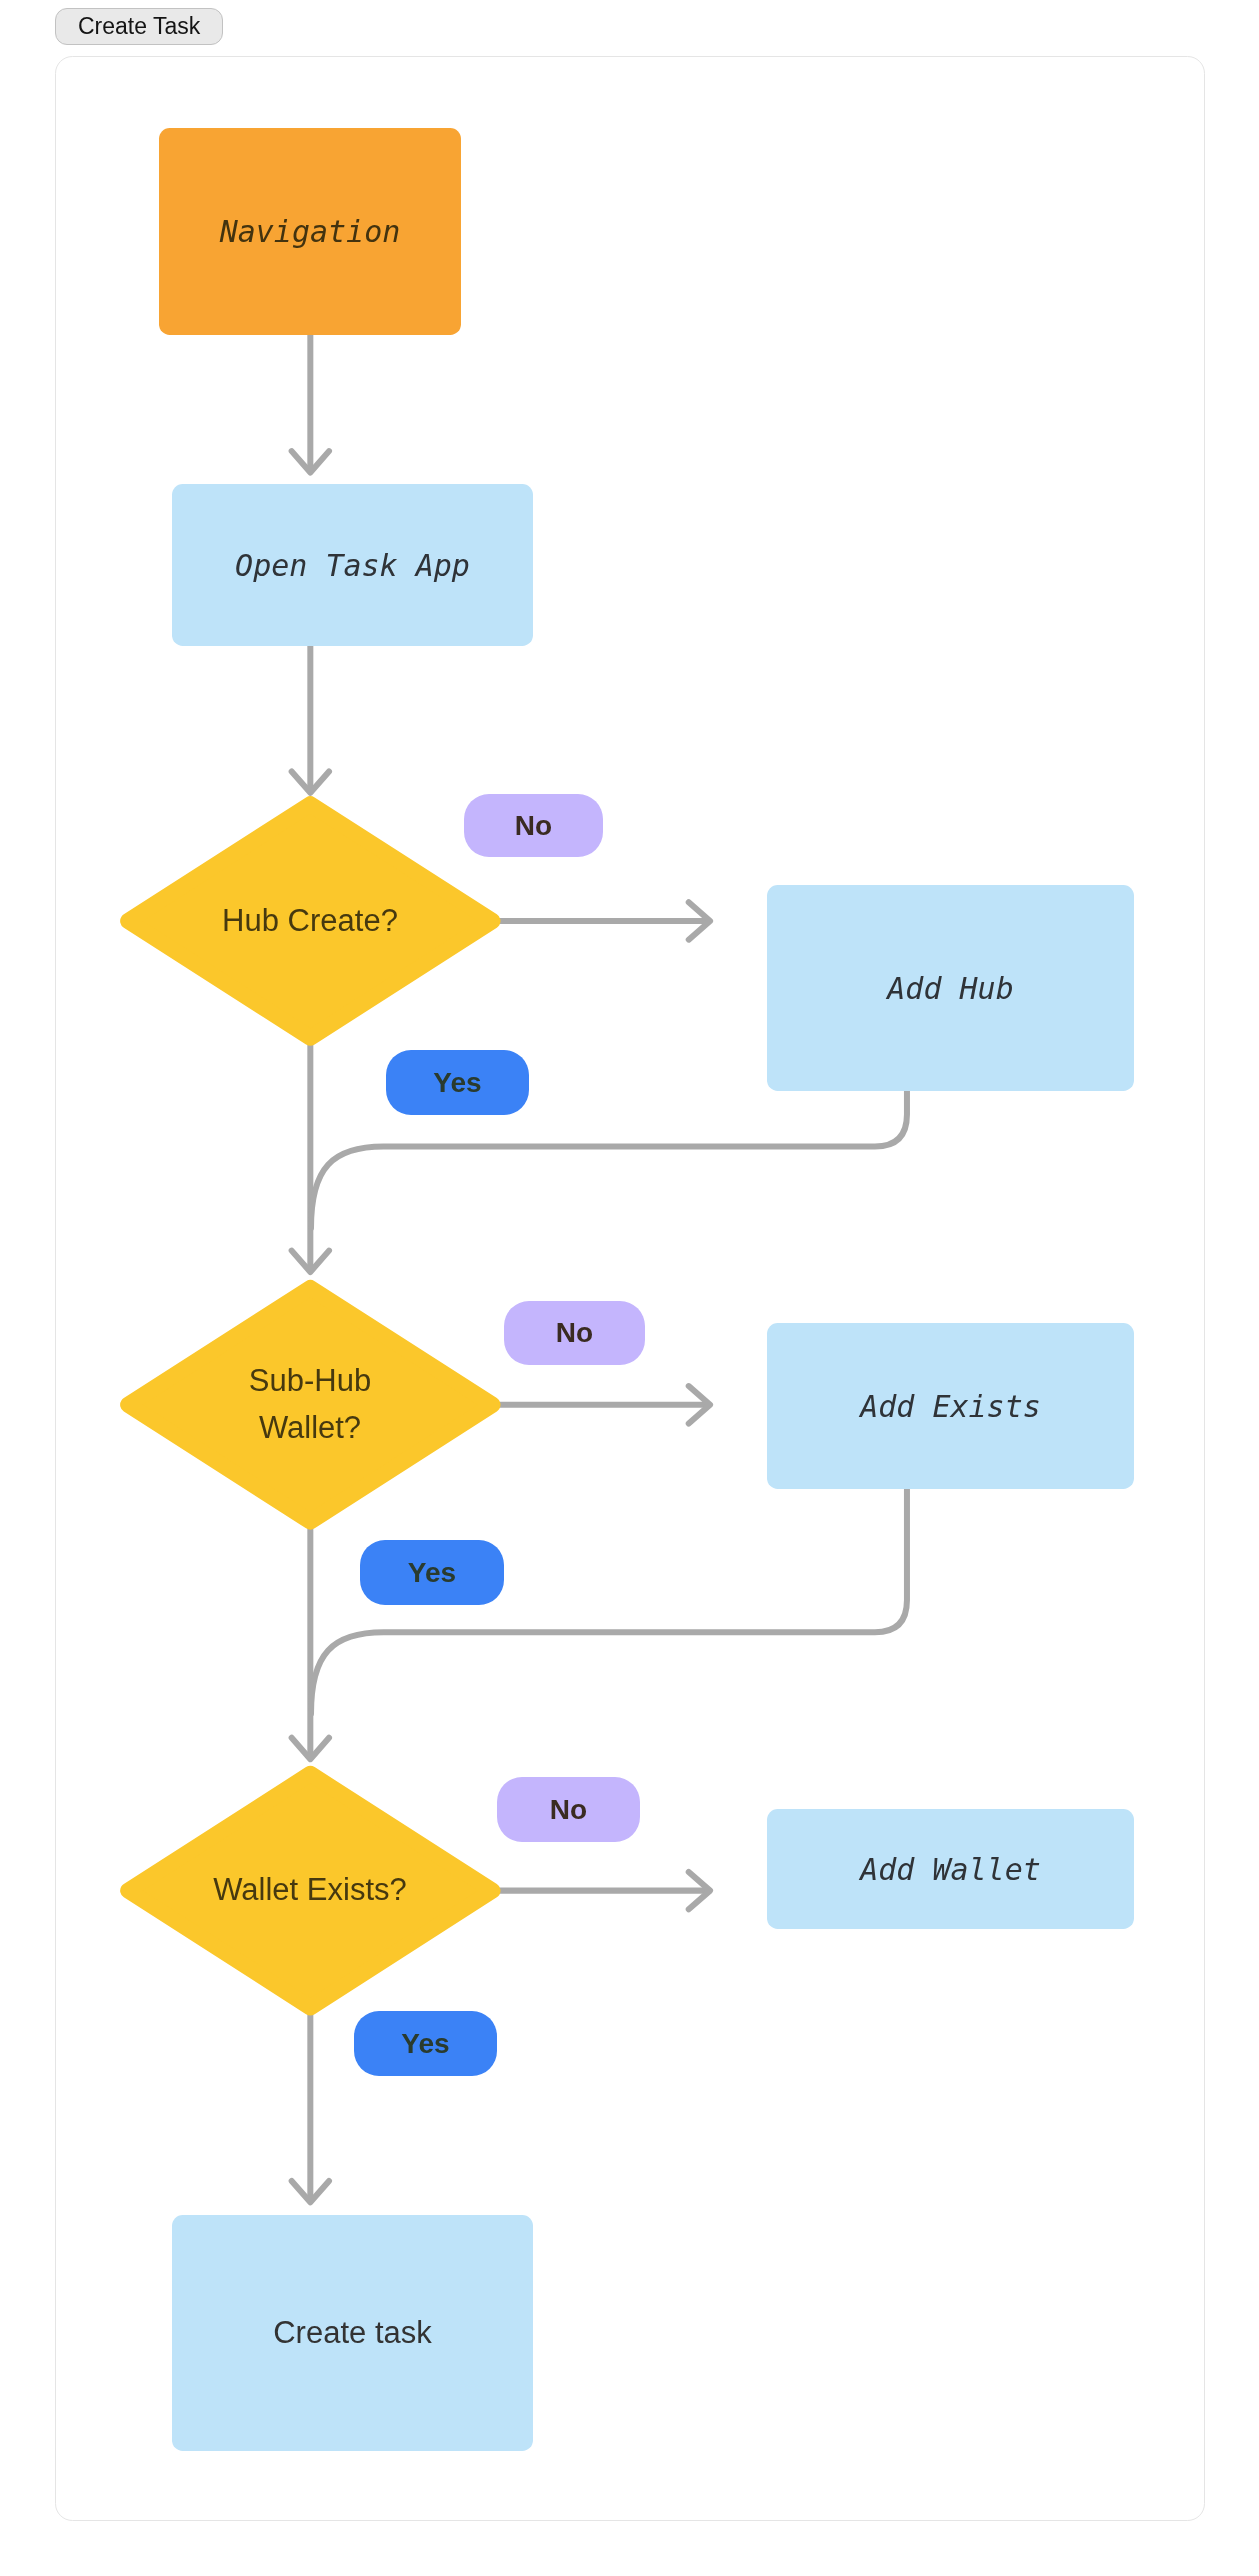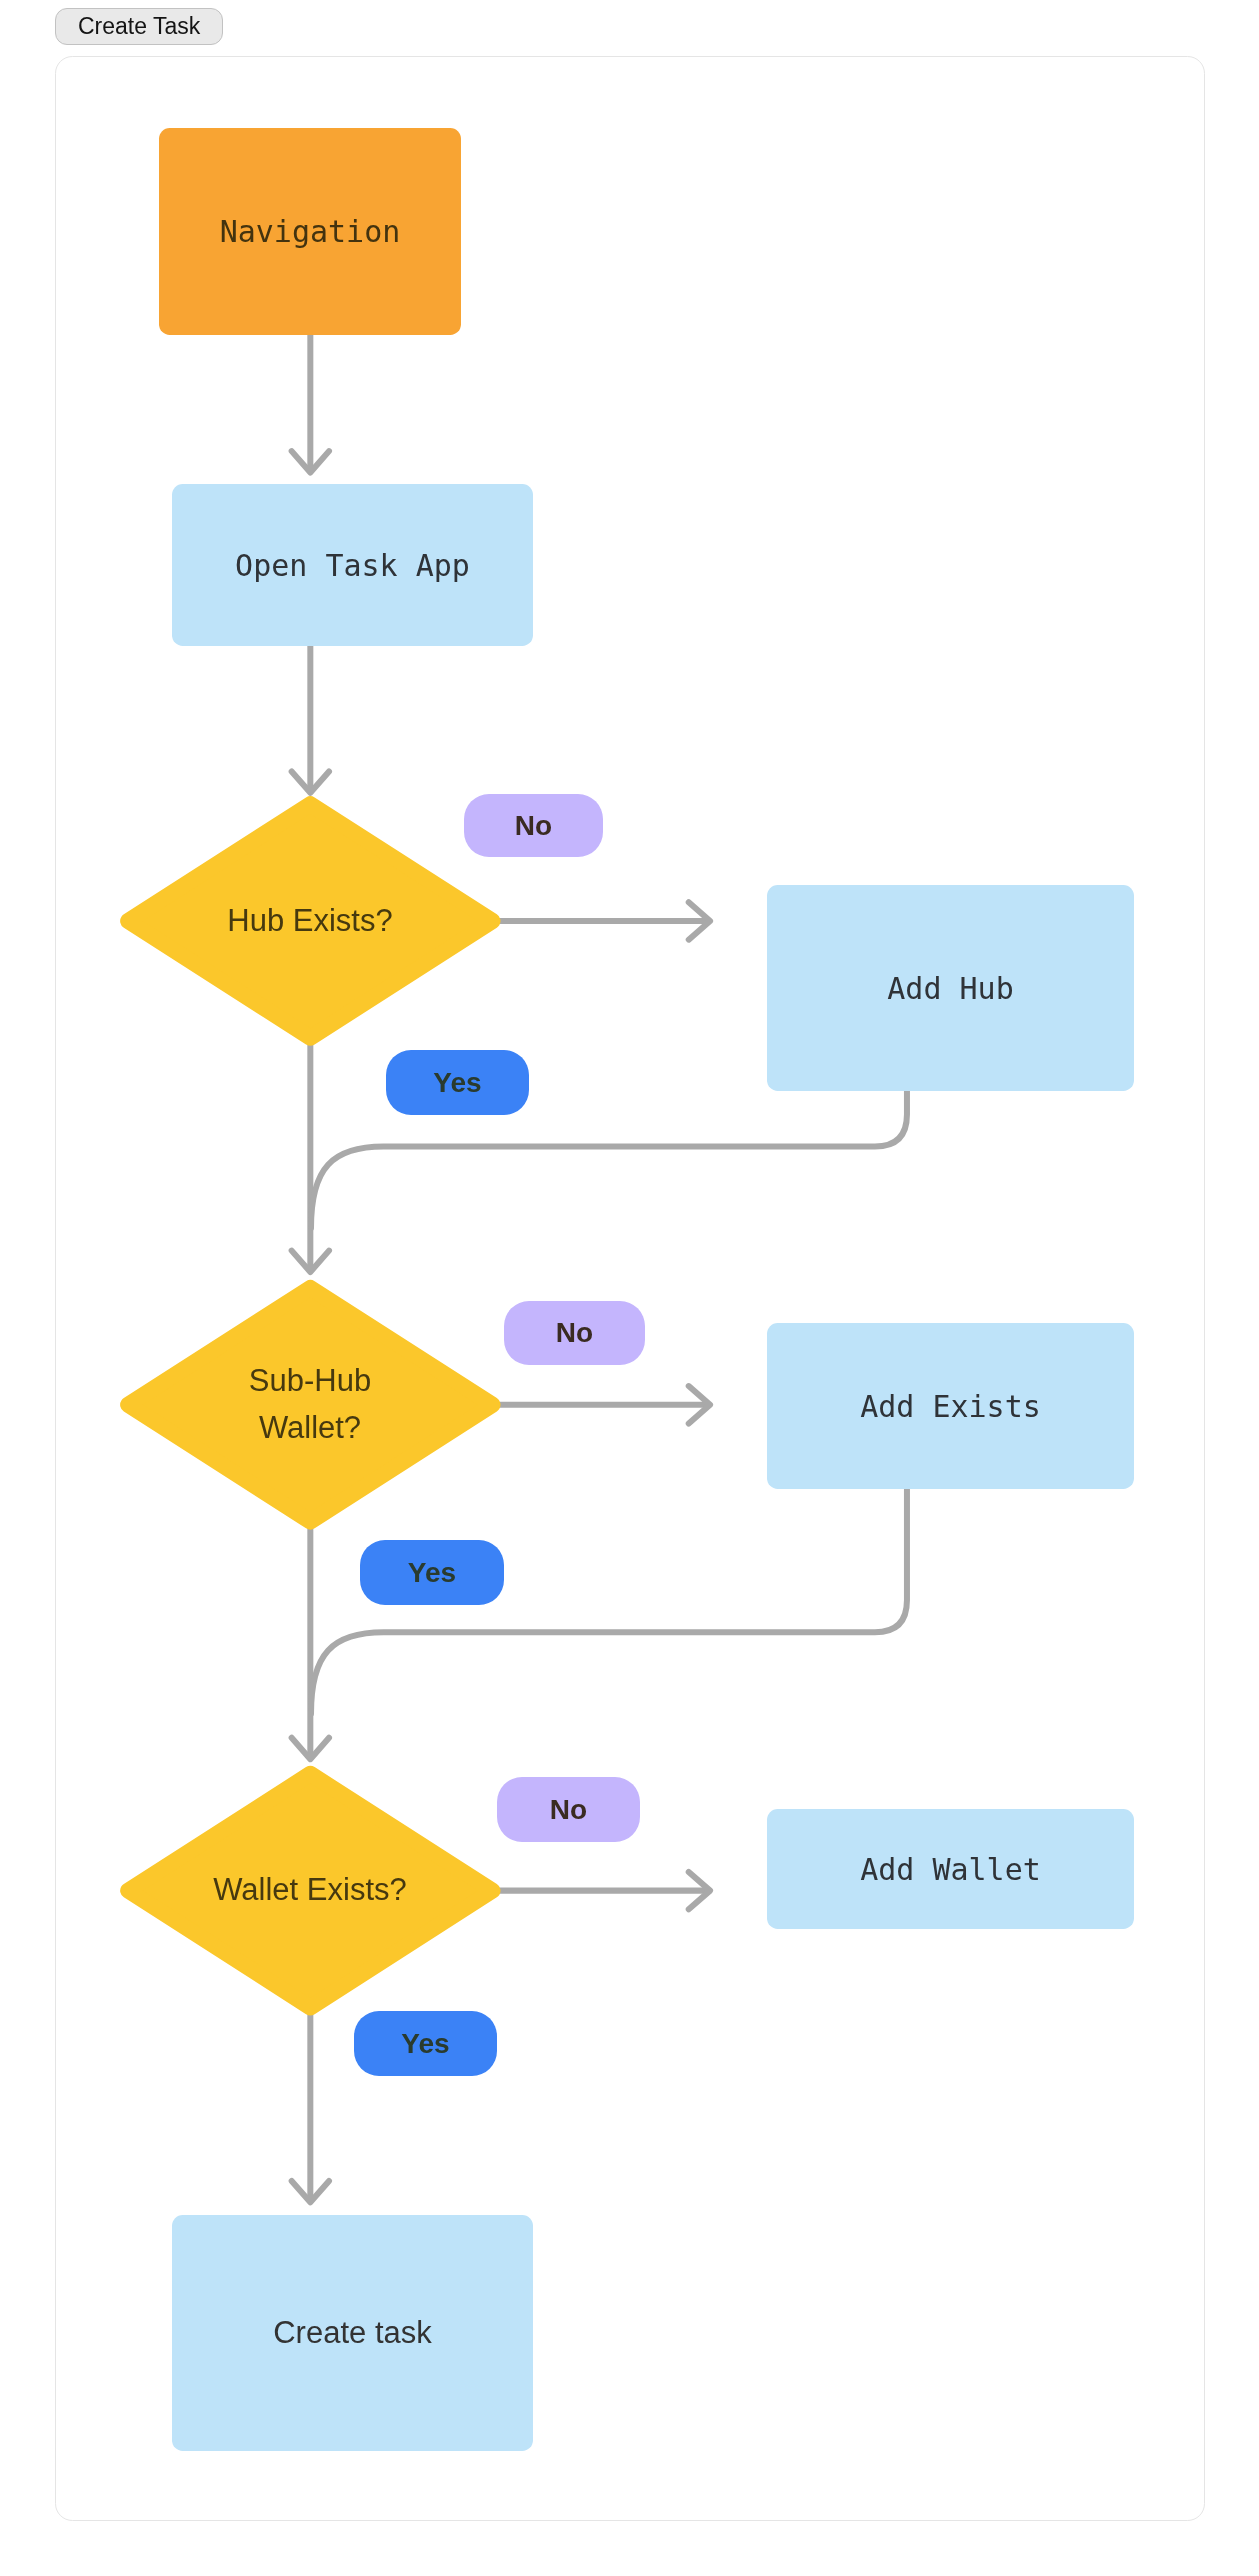--- a/index.html
+++ b/index.html
@@ -20,21 +20,21 @@
   .edges-svg{position:absolute;left:0;top:0;width:1260px;height:2576px;}
   .edge{stroke:#A9A9A9;stroke-width:9;fill:none;stroke-linecap:round;stroke-linejoin:round;}
   .diamond{fill:#FBC72B;stroke:#FBC72B;stroke-width:24;stroke-linejoin:round;}
   .node{
     position:absolute;display:flex;align-items:center;justify-content:center;
     box-sizing:border-box;text-align:center;
   }
   .rect{border-radius:10.7px;}
   .blue{background:#BEE3F9;margin-left:44px;}
   .orange{background:#F8A433;}
-  .mono-label{font-family:"DejaVu Sans Mono",monospace;font-size:30px;font-weight:500;color:#2F3338;}
+  .mono-label{font-family:"DejaVu Sans Mono",monospace;font-size:30px;font-weight:500;color:#2F3338;font-style:italic;}
   .orange .mono-label{color:#43330F;}
   .sans-label{font-family:"Liberation Sans",sans-serif;font-size:31px;color:#333333;}
   .diamond-label{
     position:absolute;width:200px;height:107px;display:flex;align-items:center;justify-content:center;
     text-align:center;font-size:31px;line-height:1.5;color:#46390F;font-weight:500;
   }
   .pill{
     position:absolute;border-radius:25px;display:flex;align-items:center;justify-content:center;
     font-size:28px;font-weight:600;
   }
@@ -104,21 +104,21 @@
 </div>
 
 <div class="node rect blue" style="left:723px;top:1809px;width:367px;height:120px;">
   <span class="mono-label">Add Wallet</span>
 </div>
 
 <div class="node rect blue" style="left:128px;top:2215px;width:361px;height:236px;">
   <span class="sans-label">Create task</span>
 </div>
 
-<div class="diamond-label" style="left:210px;top:868px;">Hub Exists?</div>
+<div class="diamond-label" style="left:210px;top:868px;">Hub Create?</div>
 <div class="diamond-label" style="left:210px;top:1351px;">Sub-Hub Wallet?</div>
 <div class="diamond-label" style="left:210px;top:1837px;">Wallet Exists?</div>
 
 <div class="pill pill-no" style="left:464px;top:794px;width:139px;height:63px;">No</div>
 <div class="pill pill-yes" style="left:386px;top:1050px;width:143px;height:65px;">Yes</div>
 
 <div class="pill pill-no" style="left:504px;top:1301px;width:141px;height:64px;">No</div>
 <div class="pill pill-yes" style="left:360px;top:1540px;width:144px;height:65px;">Yes</div>
 
 <div class="pill pill-no" style="left:497px;top:1777px;width:143px;height:65px;">No</div>

